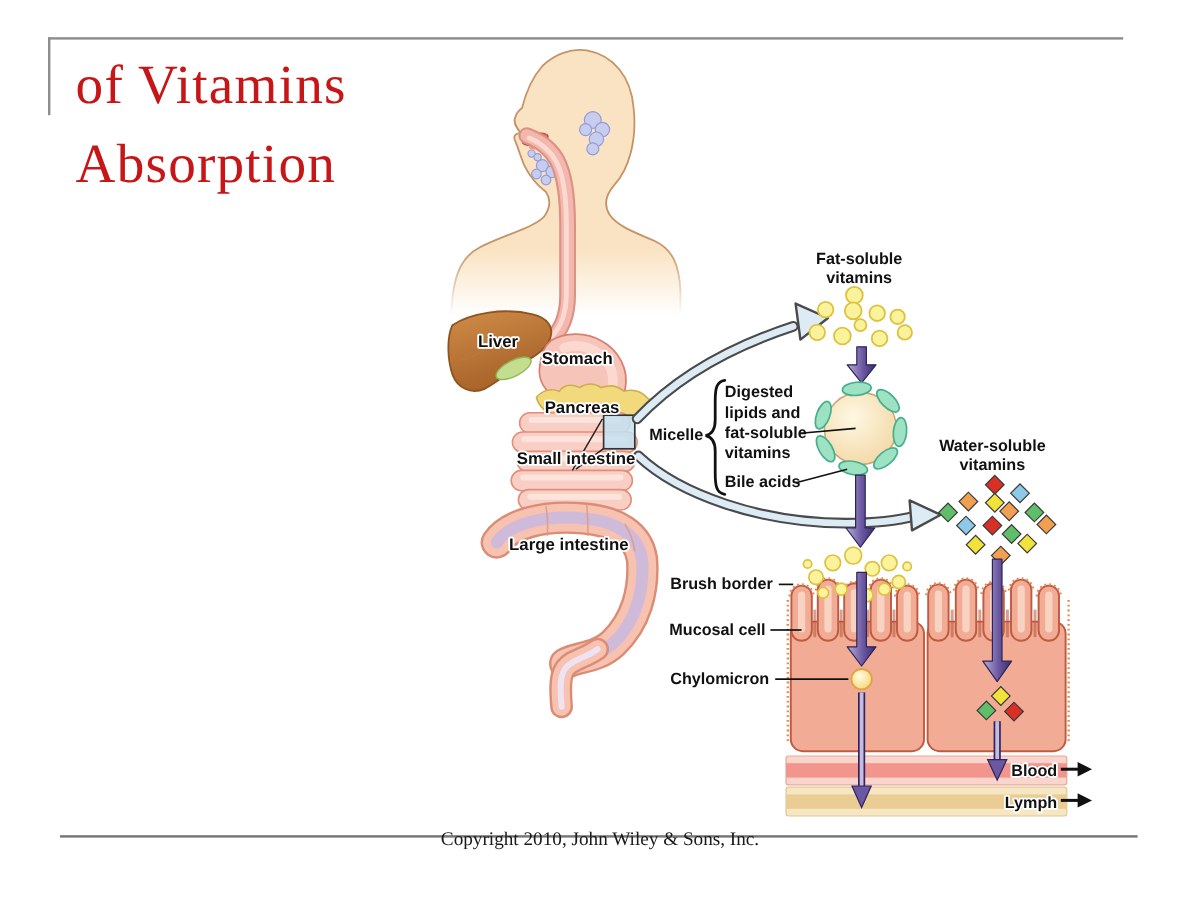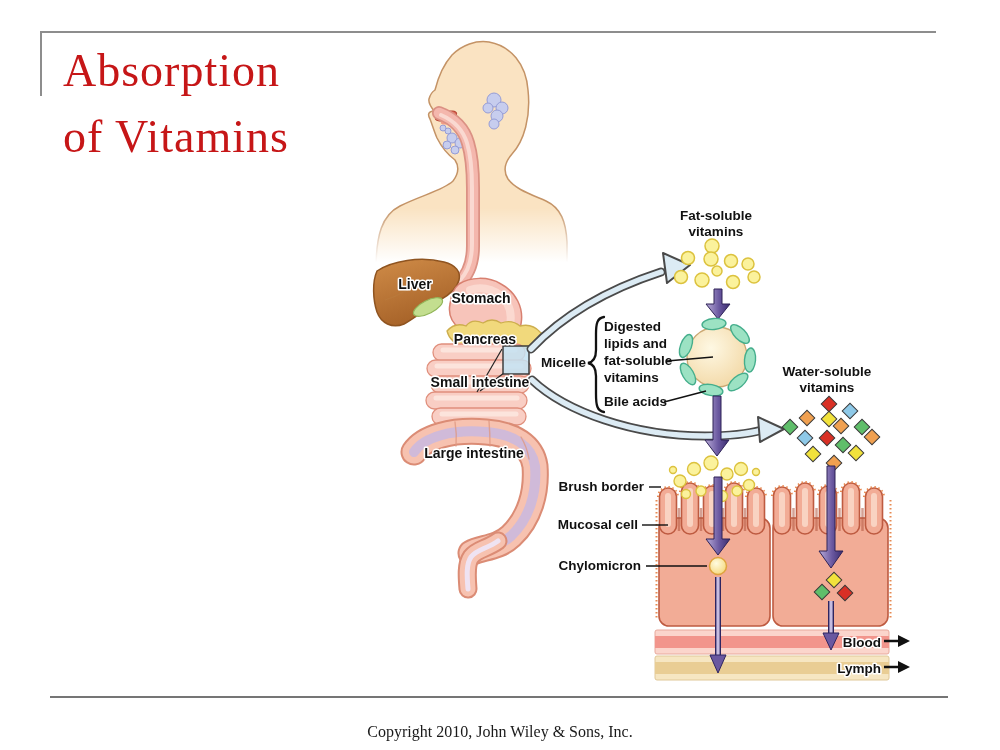--- a/index.html
+++ b/index.html
@@ -3,39 +3,39 @@
 <meta charset="utf-8">
 <style>
   html,body{margin:0;padding:0;background:#fff;}
   #page{position:relative;width:1000px;height:750px;background:#fff;overflow:hidden;
         font-family:"Liberation Sans",sans-serif;}
   .frame-top{position:absolute;left:40px;top:31px;width:896px;height:2px;background:#8d8d8d;}
   .frame-left{position:absolute;left:40px;top:31px;width:2px;height:65px;background:#8d8d8d;}
   .frame-bottom{position:absolute;left:50px;top:696px;width:898px;height:2px;background:#757575;}
   #title{position:absolute;left:63px;top:38px;font-family:"Liberation Serif",serif;
          color:#C61617;font-size:46px;line-height:66px;letter-spacing:1px;}
-  #footer{position:absolute;top:723px;left:0;width:100%;text-align:center;
+  #footer{position:absolute;top:691px;left:0;width:100%;text-align:center;
           font-family:"Liberation Serif",serif;font-size:16px;color:#1a1a1a;}
   svg.stage{position:absolute;left:0;top:0;width:1000px;height:750px;}
   text{font-family:"Liberation Sans",sans-serif;}
   .olab{font-size:14px;font-weight:700;fill:#111;paint-order:stroke;stroke:#fff;
         stroke-width:3px;stroke-linejoin:round;}
   .dlab{font-size:13.5px;font-weight:700;fill:#111;}
   .halo{paint-order:stroke;stroke:#fff;stroke-width:3px;stroke-linejoin:round;}
 </style>
 </head>
 <body>
 
 <div id="page">
   <div class="frame-top"></div>
   <div class="frame-left"></div>
 
   <div id="title">
+    <div>of Vitamins</div>
     <div>Absorption</div>
-    <div>of Vitamins</div>
   </div>
 
   <svg class="stage" viewBox="0 0 1000 750">
     <defs>
       <linearGradient id="fadeWhite" x1="0" y1="0" x2="0" y2="1">
         <stop offset="0" stop-color="#ffffff" stop-opacity="0"></stop>
         <stop offset="0.85" stop-color="#ffffff" stop-opacity="1"></stop>
       </linearGradient>
       <linearGradient id="liverGrad" x1="0" y1="0" x2="0.4" y2="1">
         <stop offset="0" stop-color="#D08C48"></stop>

